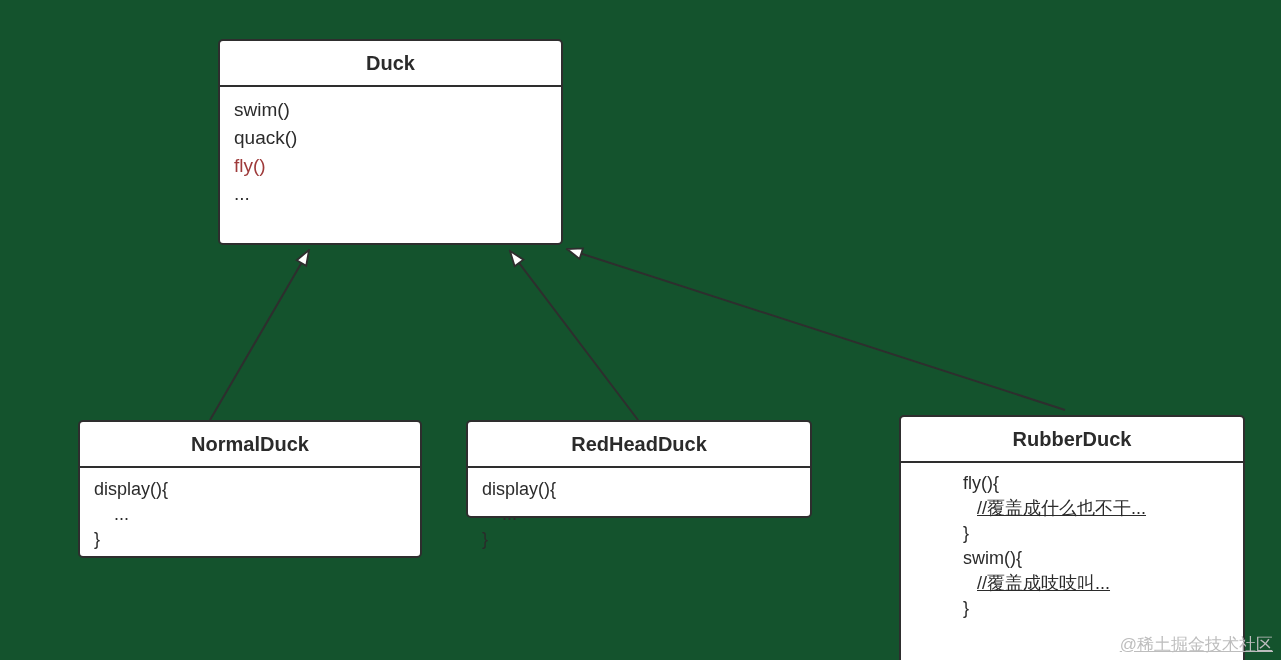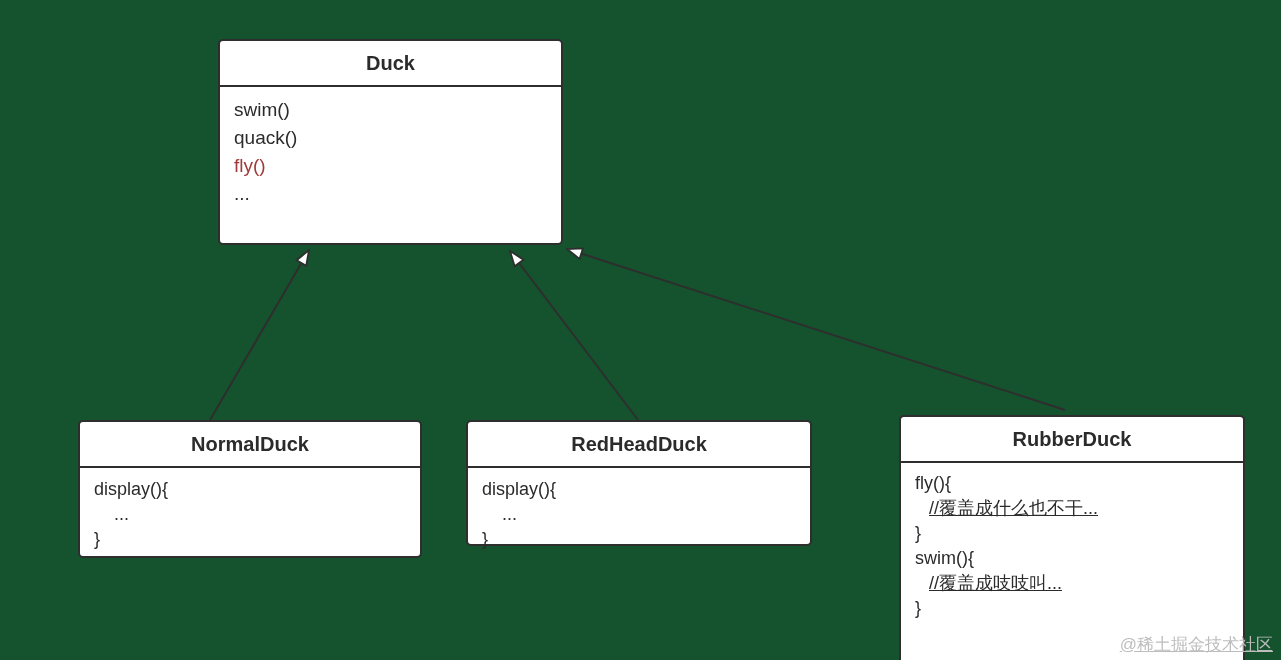--- a/index.html
+++ b/index.html
@@ -59,23 +59,23 @@
   .member.indent-1 {
     padding-left: 20px;
   }
   .member.indent-2 {
     padding-left: 14px;
     text-decoration: underline;
   }
   
   #box-duck      { left: 218px; top: 39px;  width: 345px; height: 206px; }
   #box-normal    { left: 38px;  top: 420px; width: 344px; height: 138px; margin-left: 40px; }
-  #box-redhead   { left: 466px; top: 420px; width: 346px; height: 126px; }
+  #box-redhead   { left: 466px; top: 420px; width: 346px; height: 98px; }
   #box-rubber    { left: 899px; top: 415px; width: 346px; height: 250px; }
-  #box-rubber .class-body { padding-top: 8px; }
+  #box-rubber .class-body { padding-top: 8px; margin-left: 48px; }
   #watermark {
     position: absolute;
     right: 8px;
     bottom: 4px;
     font-size: 17px;
     color: #bdbdbd;
     text-decoration: underline;
   }
 </style>
 </head>

